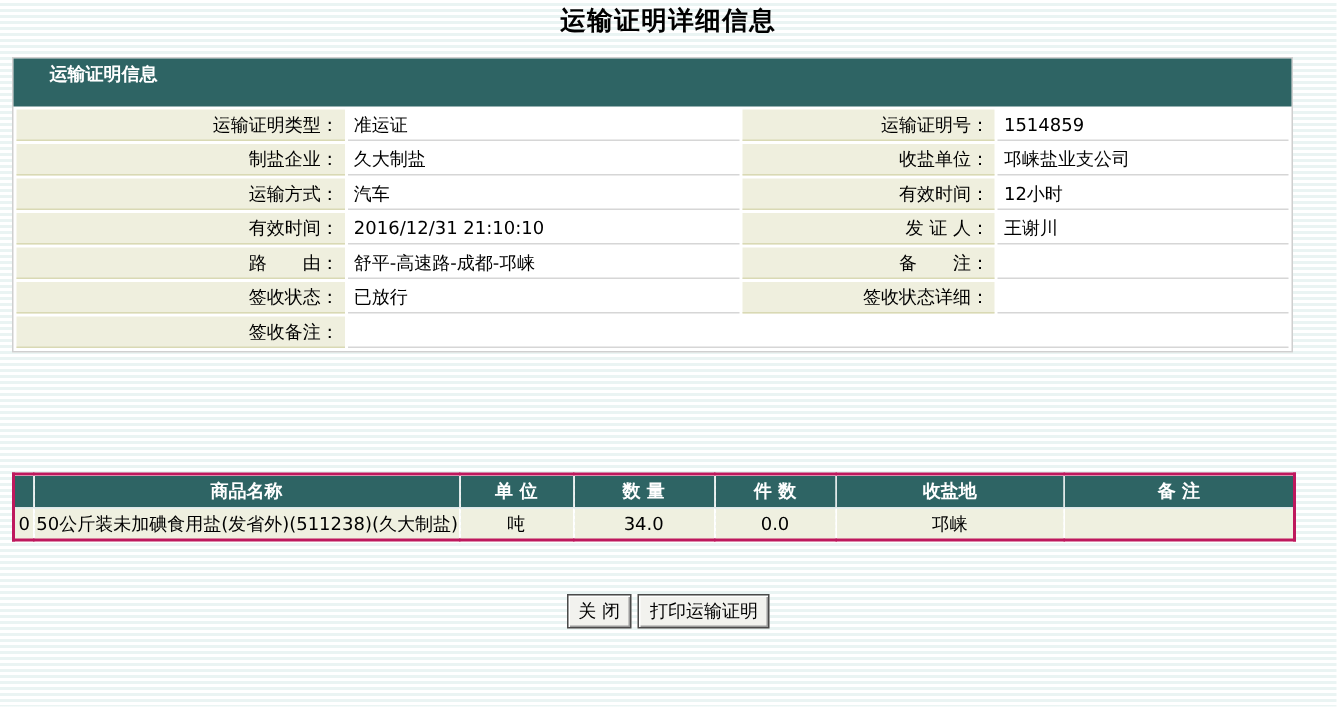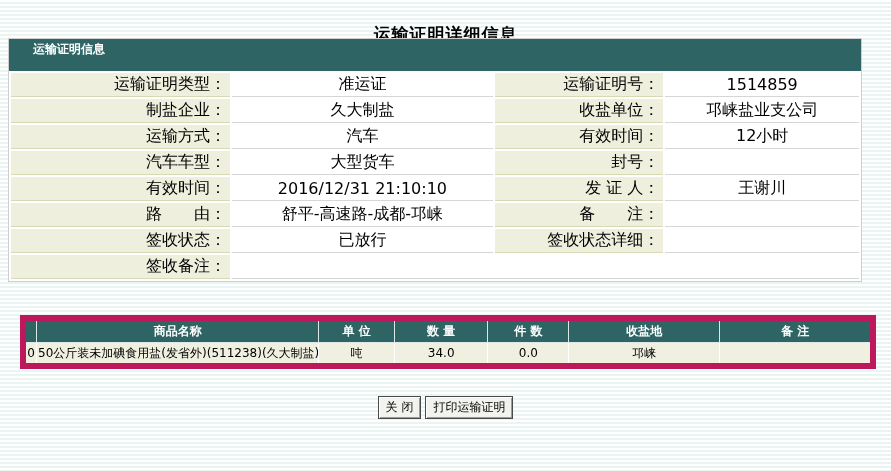--- a/index.html
+++ b/index.html
@@ -3,46 +3,46 @@
 <meta charset="utf-8">
 <style>
   html,body { margin:0; padding:0; }
   body {
     width:891px; height:471px; position:relative; overflow:hidden;
     background: repeating-linear-gradient(to bottom, #ffffff 0px, #ffffff 2px, #eaf4f3 2px, #eaf4f3 4px);
     font-family: "DejaVu Sans", "Liberation Sans", sans-serif;
     color:#000;
   }
   .page-title {
-    text-align:center; font-size:17px; font-weight:bold; padding-top:23px; letter-spacing:1px;
+    text-align:center; font-size:17px; font-weight:bold; padding-top:2px; letter-spacing:1px;
   }
   
   .info-wrap {
     position:absolute; left:8px; top:38px; width:852px;
     background:#ffffff; border:1px solid #cfcfcf;
   }
   .info-header {
     background:#2e6464; color:#ffffff; font-weight:bold; font-size:12px;
     height:32px; line-height:21px; padding-left:24px;
   }
   table.info {
-    width:100%; border-collapse:separate; border-spacing:2px; font-size:16px;
+    width:100%; border-collapse:separate; border-spacing:2px; font-size:12px;
     table-layout:fixed;
   }
   table.info td { height:18px; padding:1px 4px; overflow:hidden; white-space:nowrap; }
   td.lbl {
     background:#efefde; text-align:right; border-bottom:1px solid #d9d9b4;
   }
   td.val {
-    background:#ffffff; text-align:center; border-bottom:1px solid #d6d6d6;
+    background:#ffffff; text-align:left; border-bottom:1px solid #d6d6d6;
   }
   
   table.goods {
-    position:absolute; left:20px; top:315px; width:856px;
-    border-collapse:collapse; border:6px solid #be185d; font-size:12px;
+    position:absolute; left:8px; top:315px; width:856px;
+    border-collapse:collapse; border:2px solid #be185d; font-size:12px;
     table-layout:fixed;
   }
   table.goods th {
     background:#2e6464; color:#ffffff; font-weight:bold; height:21px;
     border:1px solid #dfe8e8; text-align:center; padding:0 2px;
     white-space:nowrap; overflow:hidden;
   }
   table.goods td {
     background:#eff0e0; height:20px; text-align:center;
     border:1px solid #ffffff; padding:0 1px;
@@ -83,26 +83,20 @@
       <td class="lbl">制盐企业：</td>
       <td class="val">久大制盐</td>
       <td class="lbl">收盐单位：</td>
       <td class="val">邛崃盐业支公司</td>
     </tr>
     <tr>
       <td class="lbl">运输方式：</td>
       <td class="val">汽车</td>
       <td class="lbl">有效时间：</td>
       <td class="val">12小时</td>
-    </tr>
-    <tr>
-      <td class="lbl">汽车车型：</td>
-      <td class="val">大型货车</td>
-      <td class="lbl">封号：</td>
-      <td class="val"></td>
     </tr>
     <tr>
       <td class="lbl">有效时间：</td>
       <td class="val">2016/12/31 21:10:10</td>
       <td class="lbl">发 证 人：</td>
       <td class="val">王谢川</td>
     </tr>
     <tr>
       <td class="lbl">路　　由：</td>
       <td class="val">舒平-高速路-成都-邛崃</td>

